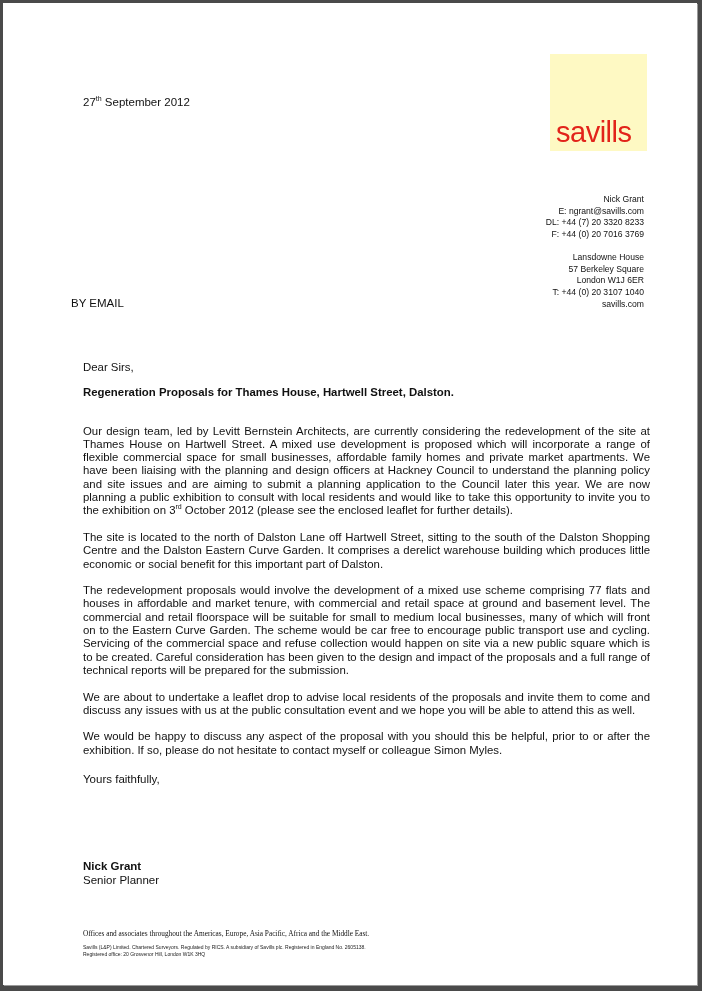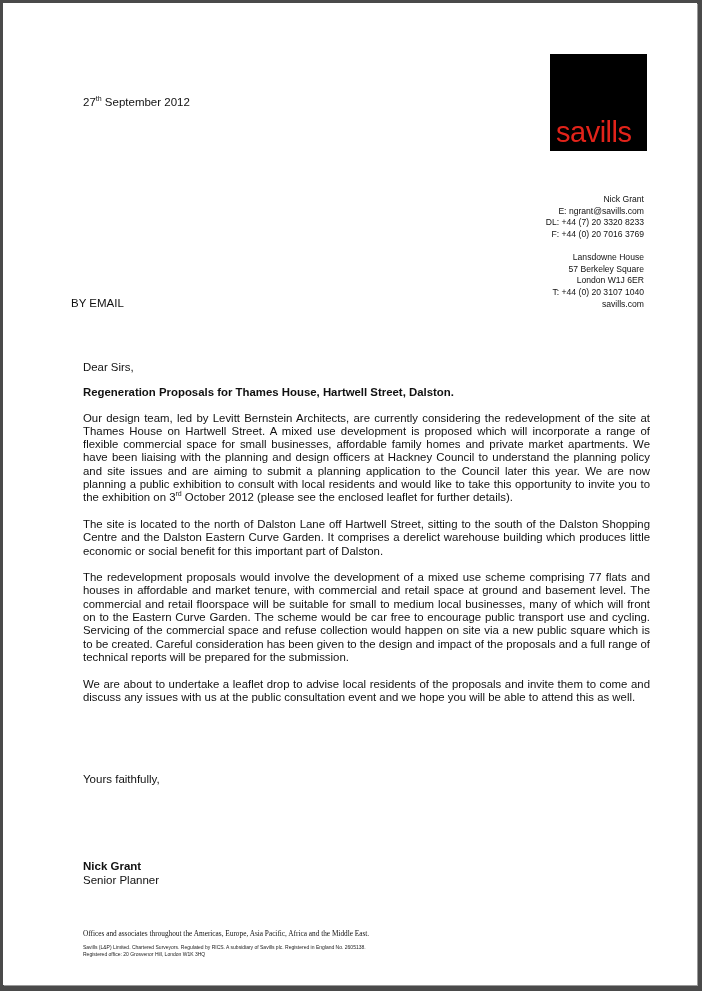--- a/index.html
+++ b/index.html
@@ -15,21 +15,21 @@
     position: absolute;
     left: 3px; top: 3px;
     width: 694px; height: 982px;
     background: #ffffff;
     box-shadow: 1px 1px 0 #9a9a9a;
   }
   .abs { position: absolute; }
   .logo {
     left: 547px; top: 51px;
     width: 97px; height: 97px;
-    background: #000000;
+    background: #fef9c3;
   }
   .logo-text {
     position: absolute;
     left: 6px; bottom: 4px;
     color: #e2231a;
     font-size: 29px;
     letter-spacing: -0.5px;
     line-height: 1;
   }
   .date { left: 80px; top: 93px; font-size: 11.5px; }
@@ -42,21 +42,21 @@
   }
   .contact .gap { height: 11px; }
   .by-email { left: 68px; top: 294px; font-size: 11.5px; }
   .body-text {
     left: 80px; top: 358px; width: 567px;
     font-size: 11.4px;
     line-height: 13.3px;
   }
   .body-text p { margin: 0 0 13.3px 0; text-align: justify; }
   .body-text .salutation { margin-bottom: 12px; }
-  .body-text .subject { font-weight: bold; margin-bottom: 12px; }
+  .body-text .subject { font-weight: bold; margin-bottom: 25px; }
   .closing { left: 80px; top: 770px; font-size: 11.5px; }
   .sig { left: 80px; top: 857px; font-size: 11.5px; line-height: 13.5px; }
   .sig .name { font-weight: bold; }
   .footer1 { left: 80px; top: 926px; font-size: 7.3px; font-family: Liberation Serif, serif; }
   .footer2 { left: 80px; top: 941px; font-size: 5px; line-height: 7px; color: #222; }
 </style>
 </head>
 <body>
 
 <div class="page">
@@ -82,20 +82,21 @@
 
   <div class="abs by-email">BY EMAIL</div>
 
   <div class="abs body-text">
     <p class="salutation">Dear Sirs,</p>
     <p class="subject">Regeneration Proposals for Thames House, Hartwell Street, Dalston.</p>
     <p><span>Our design team, led by Levitt Bernstein Architects, are currently considering the redevelopment of the site at Thames House on Hartwell Street.  A mixed use development is proposed which will incorporate a range of flexible commercial space for small businesses, affordable family homes and private market apartments. We have been liaising with the planning and design officers at Hackney Council to understand the planning policy and site issues and are aiming to submit a planning application to the Council later this year.  We are now planning a public exhibition to consult with local residents and would like to take this opportunity to invite you to the exhibition on 3</span><sup>rd</sup><span> October 2012 (please see the enclosed leaflet for further details).</span></p>
     <p>The site is located to the north of Dalston Lane off Hartwell Street, sitting to the south of the Dalston Shopping Centre and the Dalston Eastern Curve Garden. It comprises a derelict warehouse building which produces little economic or social benefit for this important part of Dalston.</p>
     <p>The redevelopment proposals would involve the development of a mixed use scheme comprising 77 flats and houses in affordable and market tenure, with commercial and retail space at ground and basement level. The commercial and retail floorspace will be suitable for small to medium local businesses, many of which will front on to the Eastern Curve Garden.  The scheme would be car free to encourage public transport use and cycling.  Servicing of the commercial space and refuse collection would happen on site via a new public square which is to be created. Careful consideration has been given to the design and impact of the proposals and a full range of technical reports will be prepared for the submission.</p>
     <p>We are about to undertake a leaflet drop to advise local residents of the proposals and invite them to come and discuss any issues with us at the public consultation event and we hope you will be able to attend this as well.</p>
+    <p>We would be happy to discuss any aspect of the proposal with you should this be helpful, prior to or after the exhibition.  If so, please do not hesitate to contact myself or colleague Simon Myles.</p>
   </div>
 
   <div class="abs closing">Yours faithfully,</div>
 
   <div class="abs sig">
     <div class="name">Nick Grant</div>
     <div>Senior Planner</div>
   </div>
 
   <div class="abs footer1">Offices and associates throughout the Americas, Europe, Asia Pacific, Africa and the Middle East.</div>

